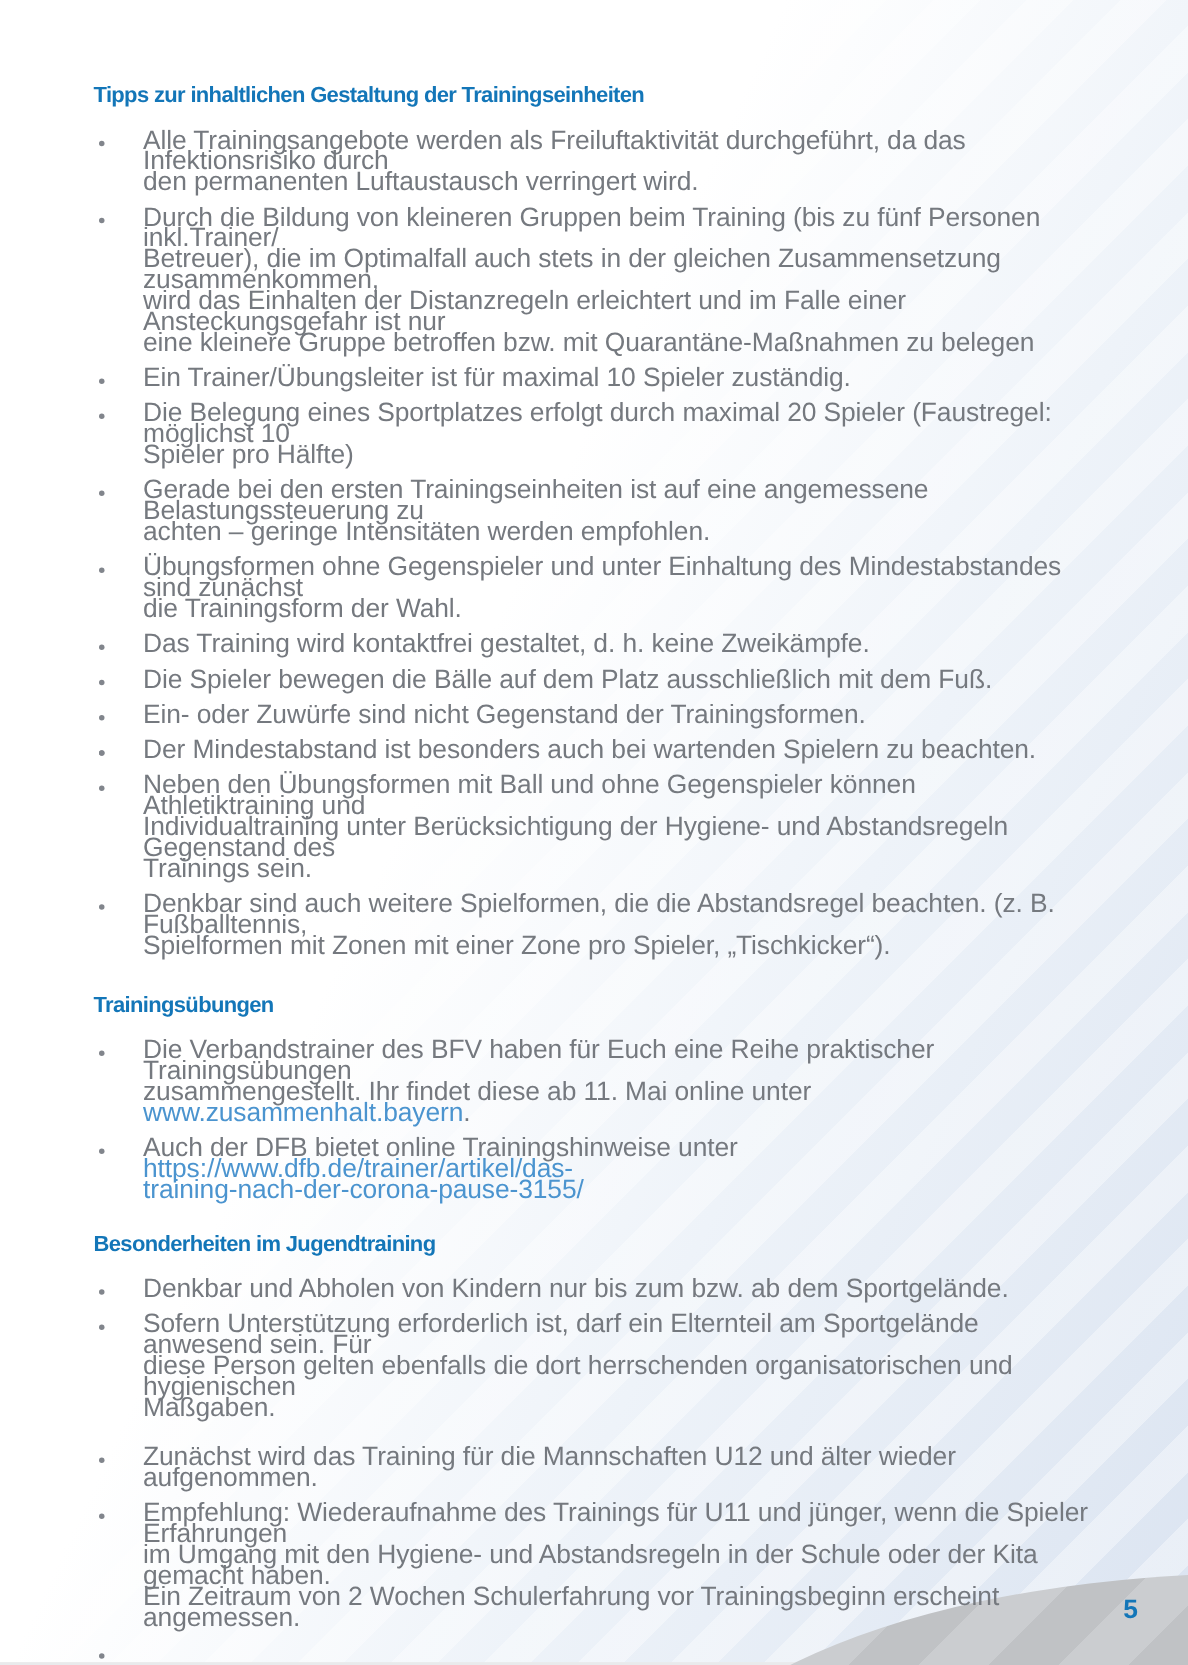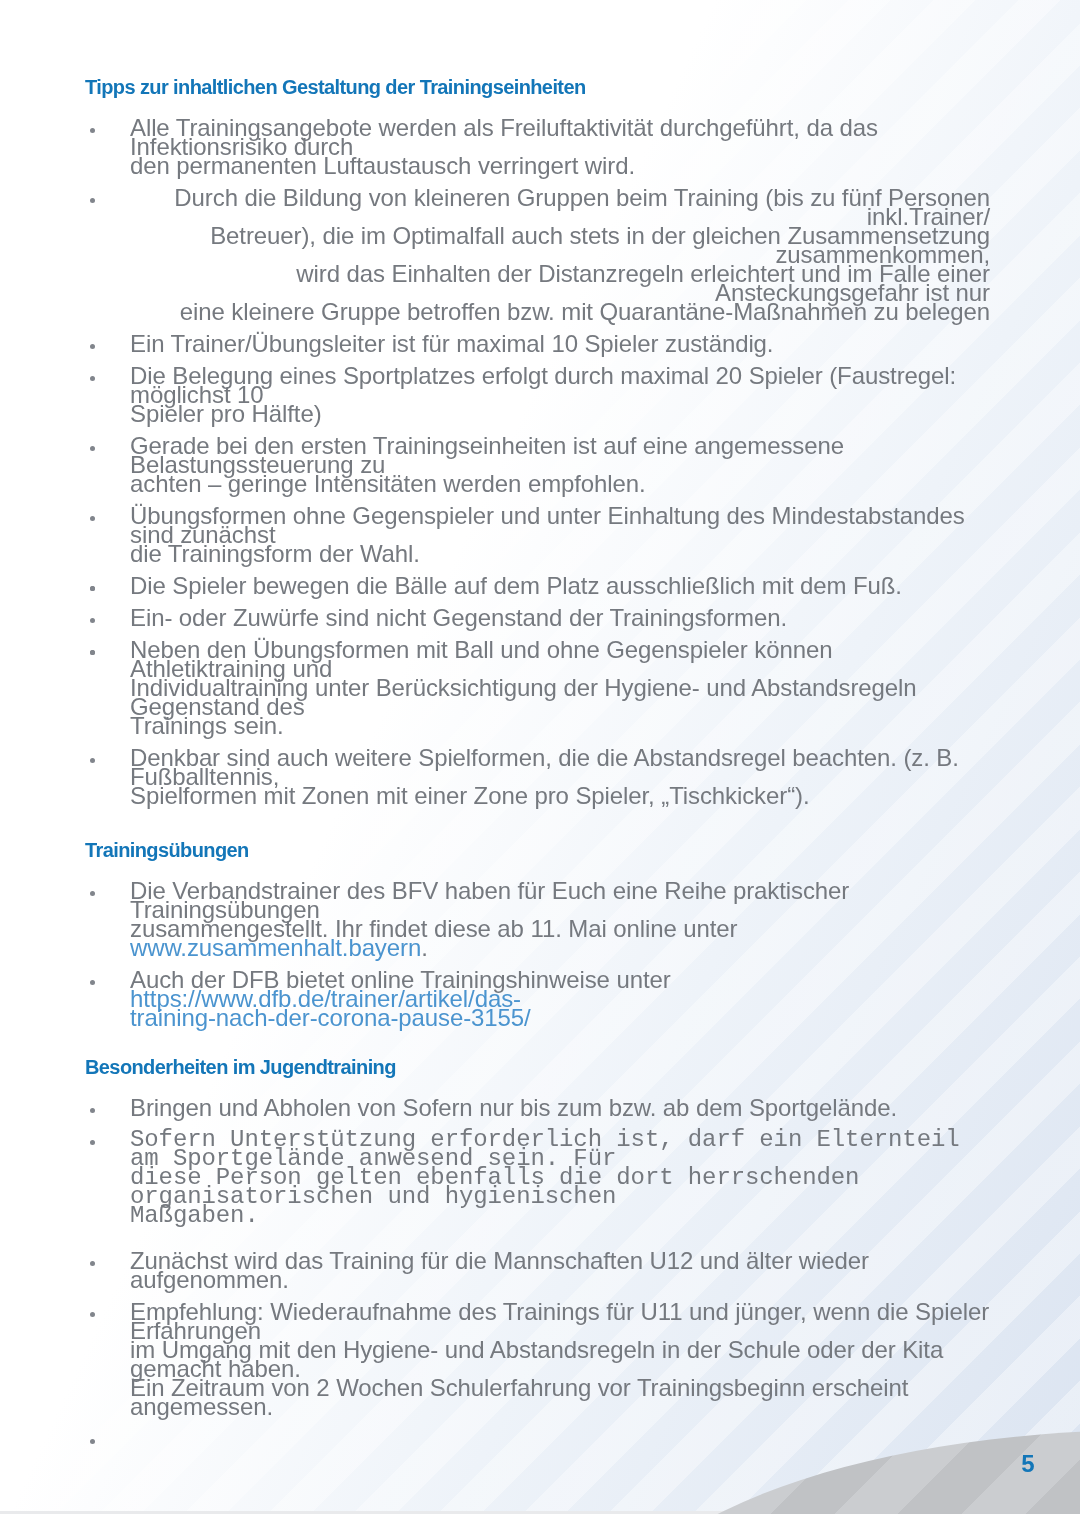--- a/index.html
+++ b/index.html
@@ -95,35 +95,36 @@
   <div class="corner"></div>
   <div class="page-number" style="color: rgb(19, 118, 184);">5</div>
 
   <div class="content">
 
     <section>
       <h1 class="section-title" style="color: rgb(19, 118, 184);">Tipps zur inhaltlichen Gestaltung der Trainingseinheiten</h1>
       <ul class="bullets">
         <li style="color: rgb(117, 121, 127);"><span class="dot" style="background: rgb(129, 133, 140);"></span><span class="txt">Alle Trainingsangebote werden als Freiluftaktivität durchgeführt, da das Infektionsrisiko durch
 den permanenten Luftaustausch verringert wird.</span></li>
-        <li style="color: rgb(117, 121, 127); text-align: right;"><span class="dot" style="background: rgb(129, 133, 140);"></span><span class="txt">Durch die Bildung von kleineren Gruppen beim Training (bis zu fünf Personen inkl.Trainer/
+        <li style="color: rgb(117, 121, 127);"><span class="dot" style="background: rgb(129, 133, 140);"></span><span class="txt">Durch die Bildung von kleineren Gruppen beim Training (bis zu fünf Personen inkl.Trainer/
 Betreuer), die im Optimalfall auch stets in der gleichen Zusammensetzung zusammenkommen,
 wird das Einhalten der Distanzregeln erleichtert und im Falle einer Ansteckungsgefahr ist nur
 eine kleinere Gruppe betroffen bzw. mit Quarantäne-Maßnahmen zu belegen</span></li>
         <li style="color: rgb(117, 121, 127);"><span class="dot" style="background: rgb(129, 133, 140);"></span><span class="txt">Ein Trainer/Übungsleiter ist für maximal 10 Spieler zuständig.</span></li>
         <li style="color: rgb(117, 121, 127);"><span class="dot" style="background: rgb(129, 133, 140);"></span><span class="txt">Die Belegung eines Sportplatzes erfolgt durch maximal 20 Spieler (Faustregel: möglichst 10
 Spieler pro Hälfte)</span></li>
         <li style="color: rgb(117, 121, 127);"><span class="dot" style="background: rgb(129, 133, 140);"></span><span class="txt">Gerade bei den ersten Trainingseinheiten ist auf eine angemessene Belastungssteuerung zu
 achten – geringe Intensitäten werden empfohlen.</span></li>
         <li style="color: rgb(117, 121, 127);"><span class="dot" style="background: rgb(129, 133, 140);"></span><span class="txt">Übungsformen ohne Gegenspieler und unter Einhaltung des Mindestabstandes sind zunächst
 die Trainingsform der Wahl.</span></li>
-        <li style="color: rgb(117, 121, 127);"><span class="dot" style="background: rgb(129, 133, 140);"></span></li>
+        <li style="color: rgb(117, 121, 127);"><span class="dot" style="background: rgb(129, 133, 140);"></span><span class="txt">Das Training wird kontaktfrei gestaltet, d. h. keine Zweikämpfe.</span></li>
         <li style="color: rgb(117, 121, 127);"><span class="dot" style="background: rgb(129, 133, 140);"></span><span class="txt">Die Spieler bewegen die Bälle auf dem Platz ausschließlich mit dem Fuß.</span></li>
         <li style="color: rgb(117, 121, 127);"><span class="dot" style="background: rgb(129, 133, 140);"></span><span class="txt">Ein- oder Zuwürfe sind nicht Gegenstand der Trainingsformen.</span></li>
         <li style="color: rgb(117, 121, 127);"><span class="dot" style="background: rgb(129, 133, 140);"></span></li>
+        <li style="color: rgb(117, 121, 127);"><span class="dot" style="background: rgb(129, 133, 140);"></span><span class="txt">Der Mindestabstand ist besonders auch bei wartenden Spielern zu beachten.</span></li>
         <li style="color: rgb(117, 121, 127);"><span class="dot" style="background: rgb(129, 133, 140);"></span><span class="txt">Neben den Übungsformen mit Ball und ohne Gegenspieler können Athletiktraining und
 Individualtraining unter Berücksichtigung der Hygiene- und Abstandsregeln Gegenstand des
 Trainings sein.</span></li>
         <li style="color: rgb(117, 121, 127);"><span class="dot" style="background: rgb(129, 133, 140);"></span><span class="txt">Denkbar sind auch weitere Spielformen, die die Abstandsregel beachten. (z. B. Fußballtennis,
 Spielformen mit Zonen mit einer Zone pro Spieler, „Tischkicker“).</span></li>
       </ul>
     </section>
 
     <section class="sec-2">
       <h2 class="section-title" style="color: rgb(19, 118, 184);">Trainingsübungen</h2>
@@ -131,22 +132,22 @@
         <li style="color: rgb(117, 121, 127);"><span class="dot" style="background: rgb(129, 133, 140);"></span><span class="txt"><span>Die Verbandstrainer des BFV haben für Euch eine Reihe praktischer Trainingsübungen
 zusammengestellt. Ihr findet diese ab 11. Mai online unter </span><a class="link" href="#" style="color: rgb(75, 148, 207);">www.zusammenhalt.bayern</a><span>.</span></span></li>
         <li style="color: rgb(117, 121, 127);"><span class="dot" style="background: rgb(129, 133, 140);"></span><span class="txt"><span>Auch der DFB bietet online Trainingshinweise unter </span><a class="link" href="#" style="color: rgb(75, 148, 207);">https://www.dfb.de/trainer/artikel/das-
 training-nach-der-corona-pause-3155/</a><span></span></span></li>
       </ul>
     </section>
 
     <section class="sec-3">
       <h2 class="section-title" style="color: rgb(19, 118, 184);">Besonderheiten im Jugendtraining</h2>
       <ul class="bullets">
-        <li style="color: rgb(117, 121, 127);"><span class="dot" style="background: rgb(129, 133, 140);"></span><span class="txt">Bringen und Abholen von Sofern nur bis zum bzw. ab dem Sportgelände.</span></li>
-        <li style="color: rgb(117, 121, 127); font-family: Liberation Mono, monospace;"><span class="dot" style="background: rgb(129, 133, 140);"></span><span class="txt">Sofern Unterstützung erforderlich ist, darf ein Elternteil am Sportgelände anwesend sein. Für
+        <li style="color: rgb(117, 121, 127);"><span class="dot" style="background: rgb(129, 133, 140);"></span><span class="txt">Denkbar und Abholen von Kindern nur bis zum bzw. ab dem Sportgelände.</span></li>
+        <li style="color: rgb(117, 121, 127);"><span class="dot" style="background: rgb(129, 133, 140);"></span><span class="txt">Sofern Unterstützung erforderlich ist, darf ein Elternteil am Sportgelände anwesend sein. Für
 diese Person gelten ebenfalls die dort herrschenden organisatorischen und hygienischen
 Maßgaben.</span></li>
         <li style="color: rgb(117, 121, 127); margin-top: 26px;"><span class="dot" style="background: rgb(129, 133, 140);"></span><span class="txt">Zunächst wird das Training für die Mannschaften U12 und älter wieder aufgenommen.</span></li>
         <li style="color: rgb(117, 121, 127);"><span class="dot" style="background: rgb(129, 133, 140);"></span><span class="txt">Empfehlung: Wiederaufnahme des Trainings für U11 und jünger, wenn die Spieler Erfahrungen
 im Umgang mit den Hygiene- und Abstandsregeln in der Schule oder der Kita gemacht haben.
 Ein Zeitraum von 2 Wochen Schulerfahrung vor Trainingsbeginn erscheint angemessen.</span></li>
         <li style="color: rgb(117, 121, 127);"><span class="dot" style="background: rgb(129, 133, 140);"></span></li>
       </ul>
     </section>
 

